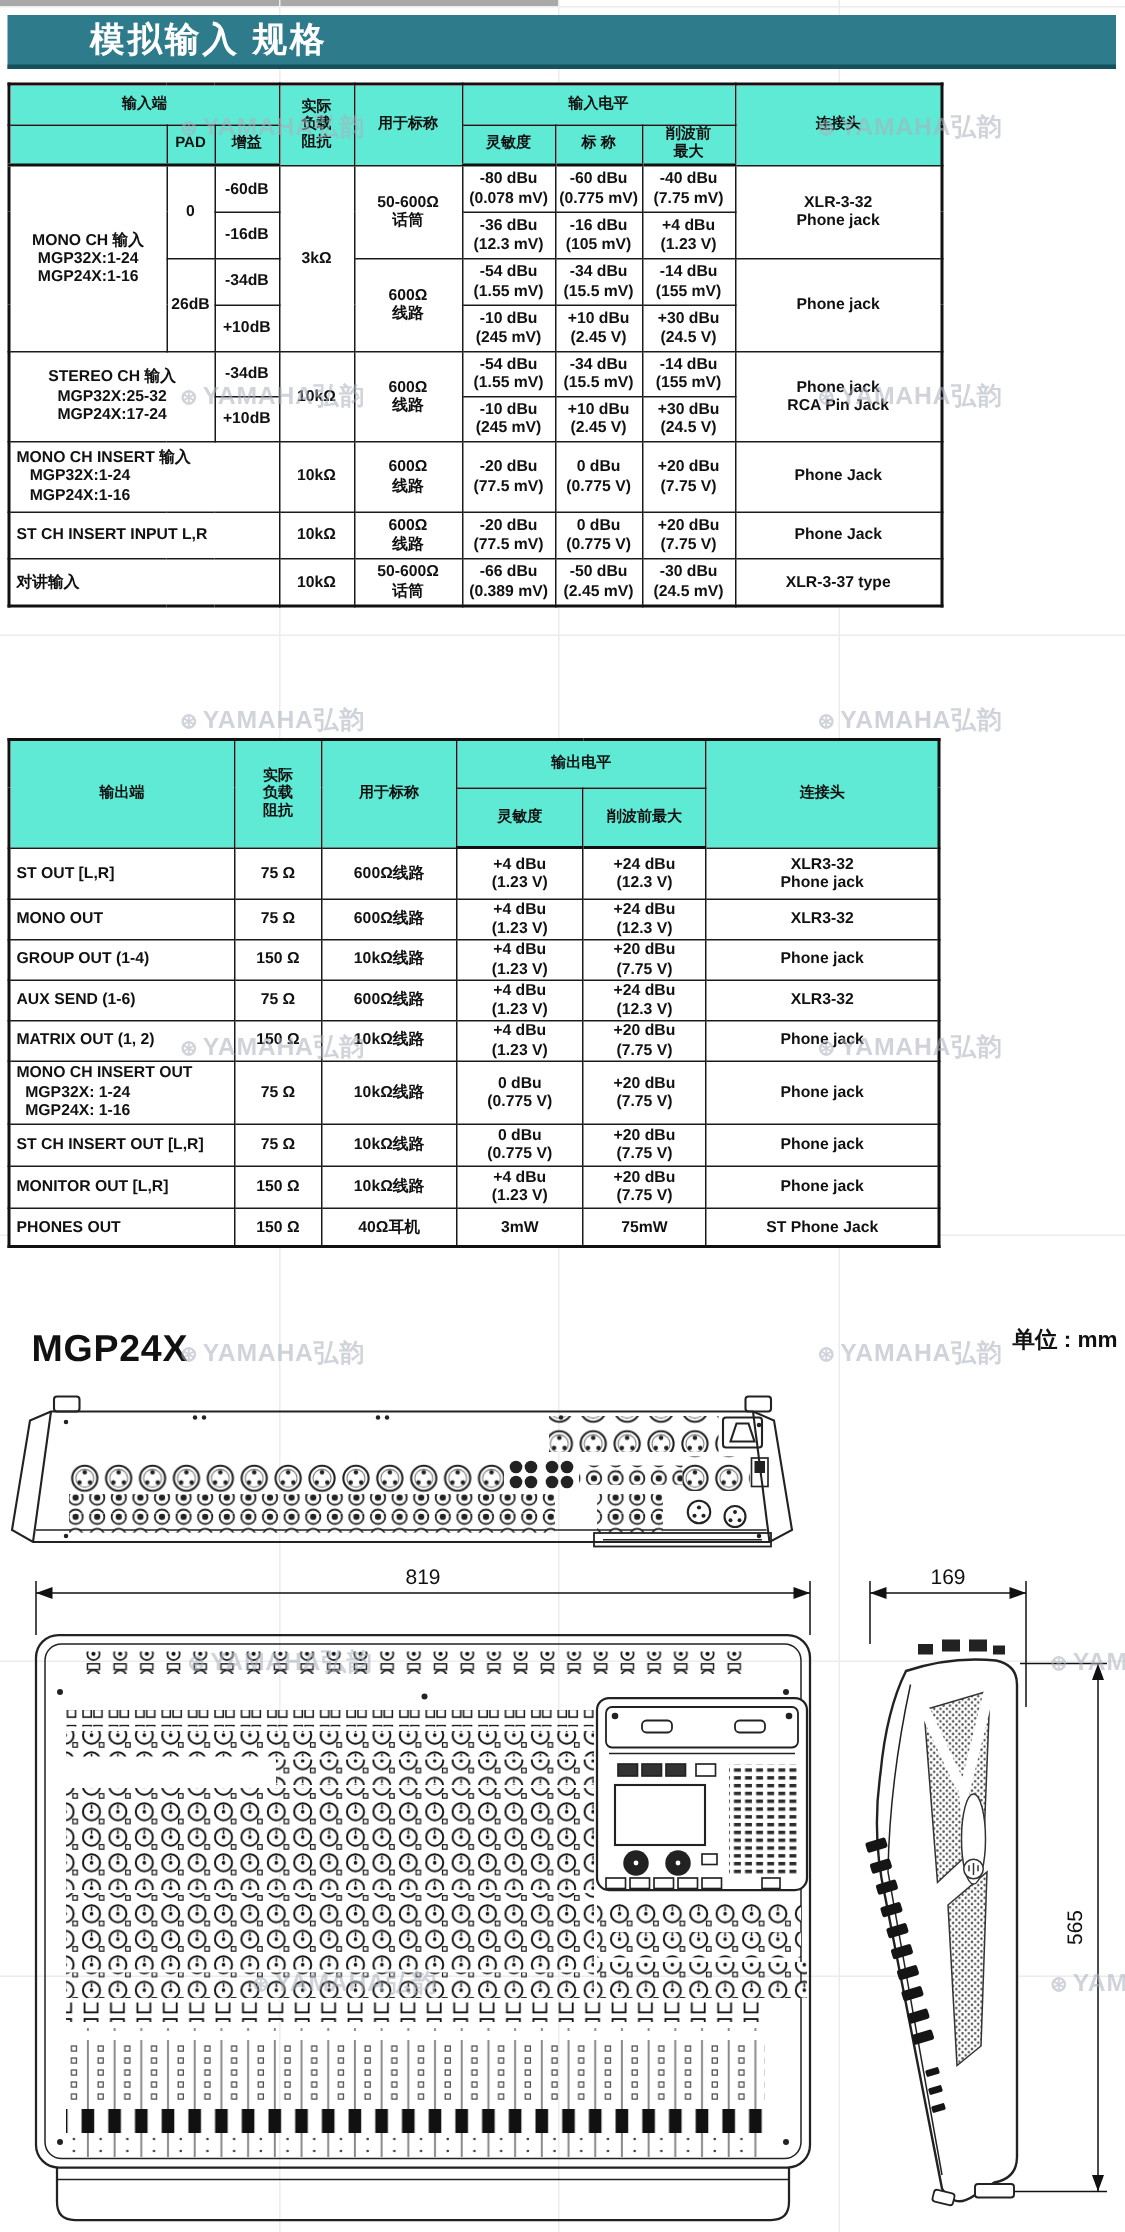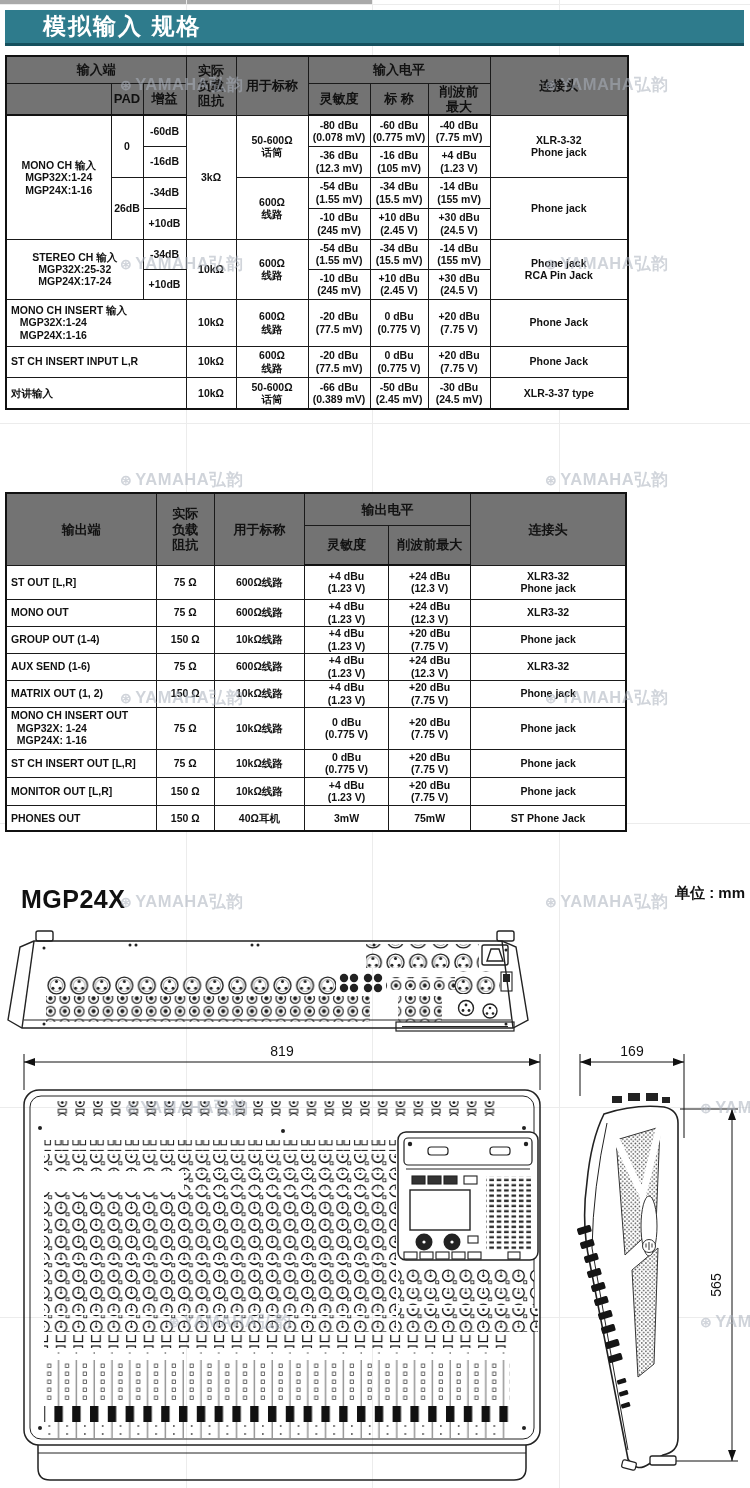--- a/index.html
+++ b/index.html
@@ -3,26 +3,26 @@
 <meta charset="utf-8">
 <style>
   html,body{margin:0;padding:0;background:#fff;}
   .page{position:relative;width:750px;height:1488px;background:#fff;overflow:hidden;
         font-family:"Liberation Sans",sans-serif;color:#111;}
   .vline{position:absolute;top:0;height:1488px;width:1px;background:#ececec;}
   .hline{position:absolute;left:0;width:750px;height:1px;background:#ececec;}
   .topstrip{position:absolute;left:0;top:0;width:372px;height:4px;background:#a9a9a9;}
   .sec-bar{position:absolute;left:5px;width:739px;background:#2e7b8c;border-bottom:3px solid #15505e;
            color:#fff;font-weight:bold;font-size:23px;letter-spacing:2px;display:flex;align-items:center;
-           padding-left:38px;box-sizing:border-box;z-index:2;}
+           padding-left:55px;box-sizing:border-box;z-index:2;}
   table{position:absolute;border-collapse:collapse;table-layout:fixed;background:#fff;z-index:2;
         border:2px solid #111;}
   th,td{border:1px solid #1a1a1a;font-weight:bold;text-align:center;vertical-align:middle;
         padding:0 1px;white-space:pre;line-height:1.18;overflow:hidden;}
-  th{background:#737373;font-size:13px;}
+  th{background:#5eead4;font-size:10px;}
   td{font-size:10.5px;}
   thead tr:last-child th{border-bottom:2px solid #111;}
   .left{text-align:left;padding-left:4px;margin-left:46px;}
   .model{position:absolute;left:21px;top:885px;font-size:25px;font-weight:bold;letter-spacing:.5px;z-index:2;}
   .unit{position:absolute;right:5px;top:884px;font-size:15px;font-weight:bold;z-index:2;}
   .wm{position:absolute;z-index:5;display:flex;align-items:center;gap:3px;color:#aab1bd;opacity:.55;
       font-weight:bold;font-size:16.5px;letter-spacing:.5px;white-space:nowrap;pointer-events:none;}
   .wm-logo{font-size:14px;}
   svg.drawing{position:absolute;left:0;top:928px;z-index:3;}
   svg text{font-family:"Liberation Sans",sans-serif;font-size:14px;fill:#111;}

